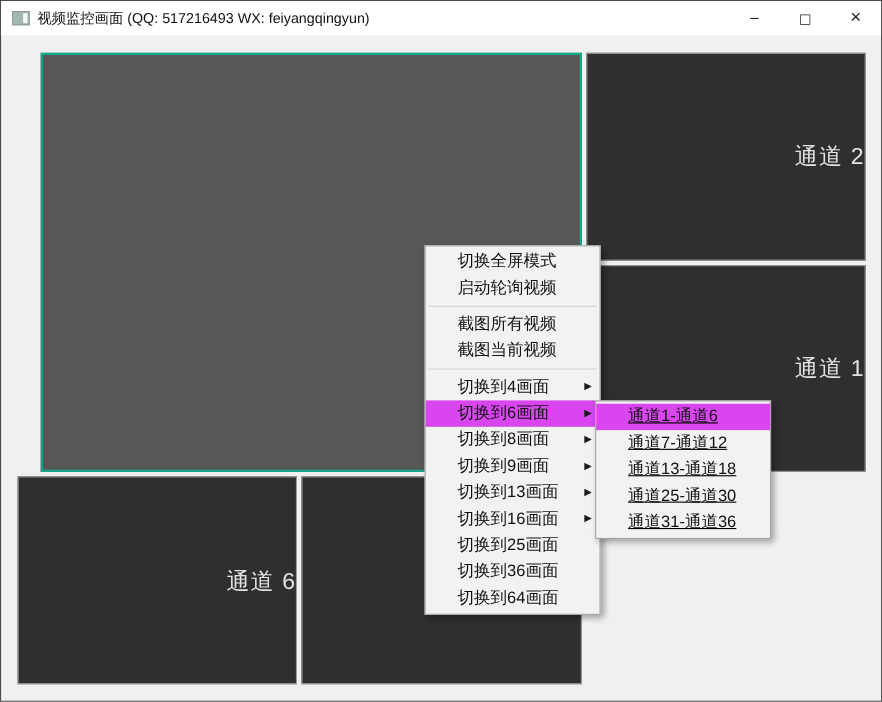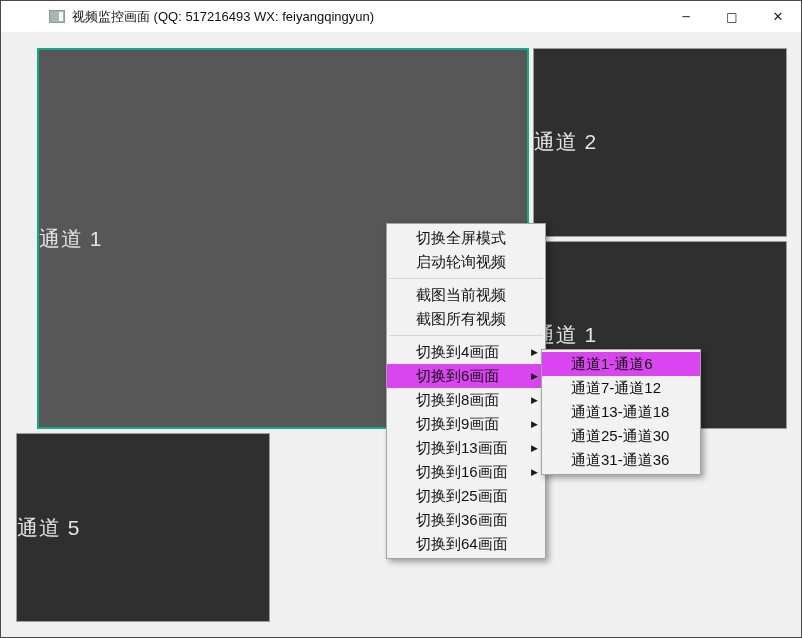--- a/index.html
+++ b/index.html
@@ -6,21 +6,21 @@
   *{box-sizing:border-box;}
   .window{
     position:relative;width:802px;height:638px;
     background:#f0f0f0;border:1px solid #4a4a4a;overflow:hidden;
     font-family:"Liberation Sans","DejaVu Sans",sans-serif;
     -webkit-font-smoothing:antialiased;
   }
   
   .titlebar{
     position:absolute;left:0;top:0;right:0;height:31px;
-    background:#ffffff;display:flex;align-items:center;padding-left:38px;
+    background:#ffffff;display:flex;align-items:center;
   }
   .app-icon{
     width:16px;height:13px;margin:0 7px 0 10px;
     border:1px solid #8d9b97;background:#a3b8b3;
     position:relative;flex:0 0 auto;
   }
   .app-icon .pane{
     position:absolute;top:1px;right:1px;bottom:1px;width:4px;background:#f4f7f6;
   }
   .title-text{font-size:13px;color:#111;white-space:nowrap;}
@@ -32,38 +32,38 @@
   }
   .win-btn.close{font-size:13px;}
   
   .video-area{
     position:absolute;left:15px;top:47px;width:771px;height:574px;
     display:grid;grid-template-columns:repeat(3,1fr);grid-template-rows:repeat(3,1fr);
     gap:4px;
   }
   .panel{
     background:#2f2f2f;border:1px solid #9c9c9c;
-    display:flex;align-items:center;justify-content:flex-start;
+    display:flex;align-items:center;justify-content:flex-end;
     overflow:hidden;
   }
   .panel .ch-label{
     color:#e2e2e2;font-size:21px;letter-spacing:1px;white-space:nowrap;
   }
   .panel.selected{
     grid-column:1 / 3;grid-row:1 / 3;
     background:#575757;border:2px solid #12a98c;margin-left:21px;
   }
   
   .menu{
     position:absolute;width:160px;background:#f2f2f2;
     border:1px solid #a3a3a3;padding:2px 0;
     box-shadow:3px 3px 6px rgba(0,0,0,0.35);
   }
   .main-menu{left:385px;top:222px;z-index:10;}
-  .sub-menu{left:540px;top:348px;z-index:11;}
+  .sub-menu{left:540px;top:363px;z-index:11;text-decoration:underline;}
   .menu-item{
     position:relative;height:24px;line-height:24px;
     padding-left:29px;padding-right:36px;
     font-size:15px;color:#101010;white-space:nowrap;cursor:default;
   }
   .menu-item.highlight{background:#d946ef;}
   .menu-sep{height:1px;background:#d5d5d5;margin:4px 2px;}
   .sub-arrow{
     position:absolute;right:7px;top:0;height:24px;line-height:24px;
     font-size:9px;color:#1a1a1a;font-family:"DejaVu Sans",sans-serif;
@@ -90,37 +90,40 @@
     <div class="panel selected">
       <span class="ch-label">通道 1</span>
     </div>
     <div class="panel">
       <span class="ch-label">通道 2</span>
     </div>
     <div class="panel">
       <span class="ch-label">通道 1</span>
     </div>
     <div class="panel">
+      <span class="ch-label">通道 6</span>
+    </div>
+    <div class="panel">
       <span class="ch-label">通道 5</span>
     </div>
   </div>
 
   <div class="menu main-menu">
     <div class="menu-item">
       <span>切换全屏模式</span>
     </div>
     <div class="menu-item">
       <span>启动轮询视频</span>
     </div>
     <div class="menu-sep"></div>
     <div class="menu-item">
-      <span>截图当前视频</span>
+      <span>截图所有视频</span>
     </div>
     <div class="menu-item">
-      <span>截图所有视频</span>
+      <span>截图当前视频</span>
     </div>
     <div class="menu-sep"></div>
     <div class="menu-item">
       <span>切换到4画面</span>
       <span class="sub-arrow">▶</span>
     </div>
     <div class="menu-item highlight">
       <span>切换到6画面</span>
       <span class="sub-arrow">▶</span>
     </div>

